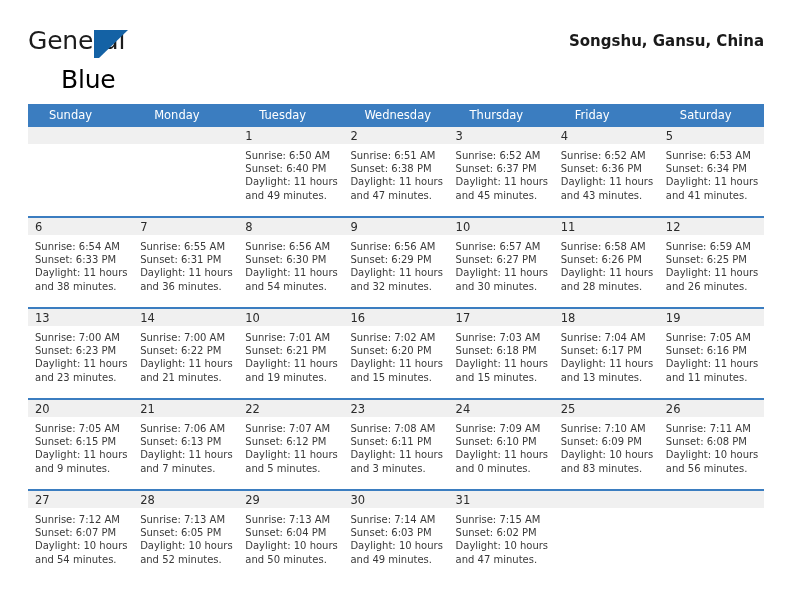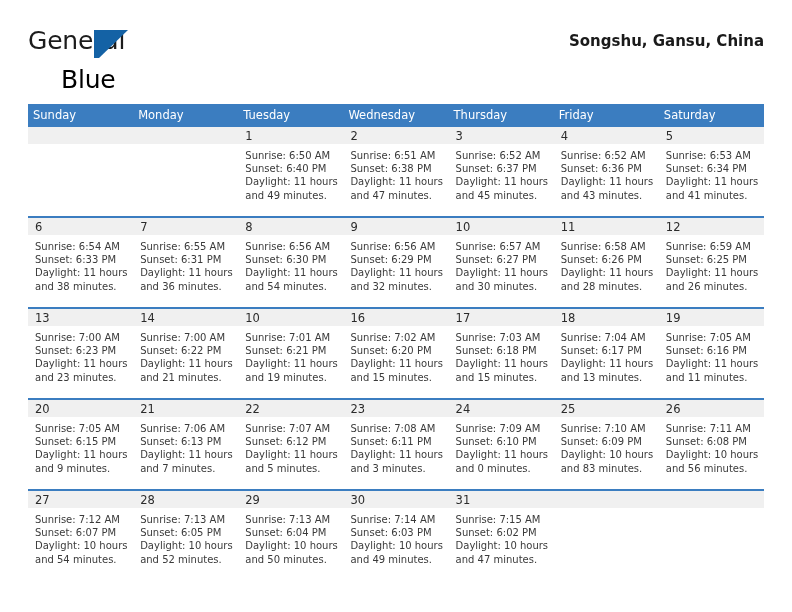--- a/index.html
+++ b/index.html
@@ -122,21 +122,21 @@
   }
   table.cal col { width: 105.14px; }
 
   thead th {
     background: #3b7dc0;
     color: #ffffff;
     font-size: 11.5px;
     font-weight: 400;
     font-family: "DejaVu Sans", sans-serif;
     text-align: left;
-    padding: 4px 0 4px 5px;
+    padding: 4px 0 4px 21px;
     height: 14px;
     border: none;
     vertical-align: middle;
   }
 
   tbody td {
     vertical-align: top;
     padding: 0;
     border: none;
     border-top: 2px solid #3b7dc0;

